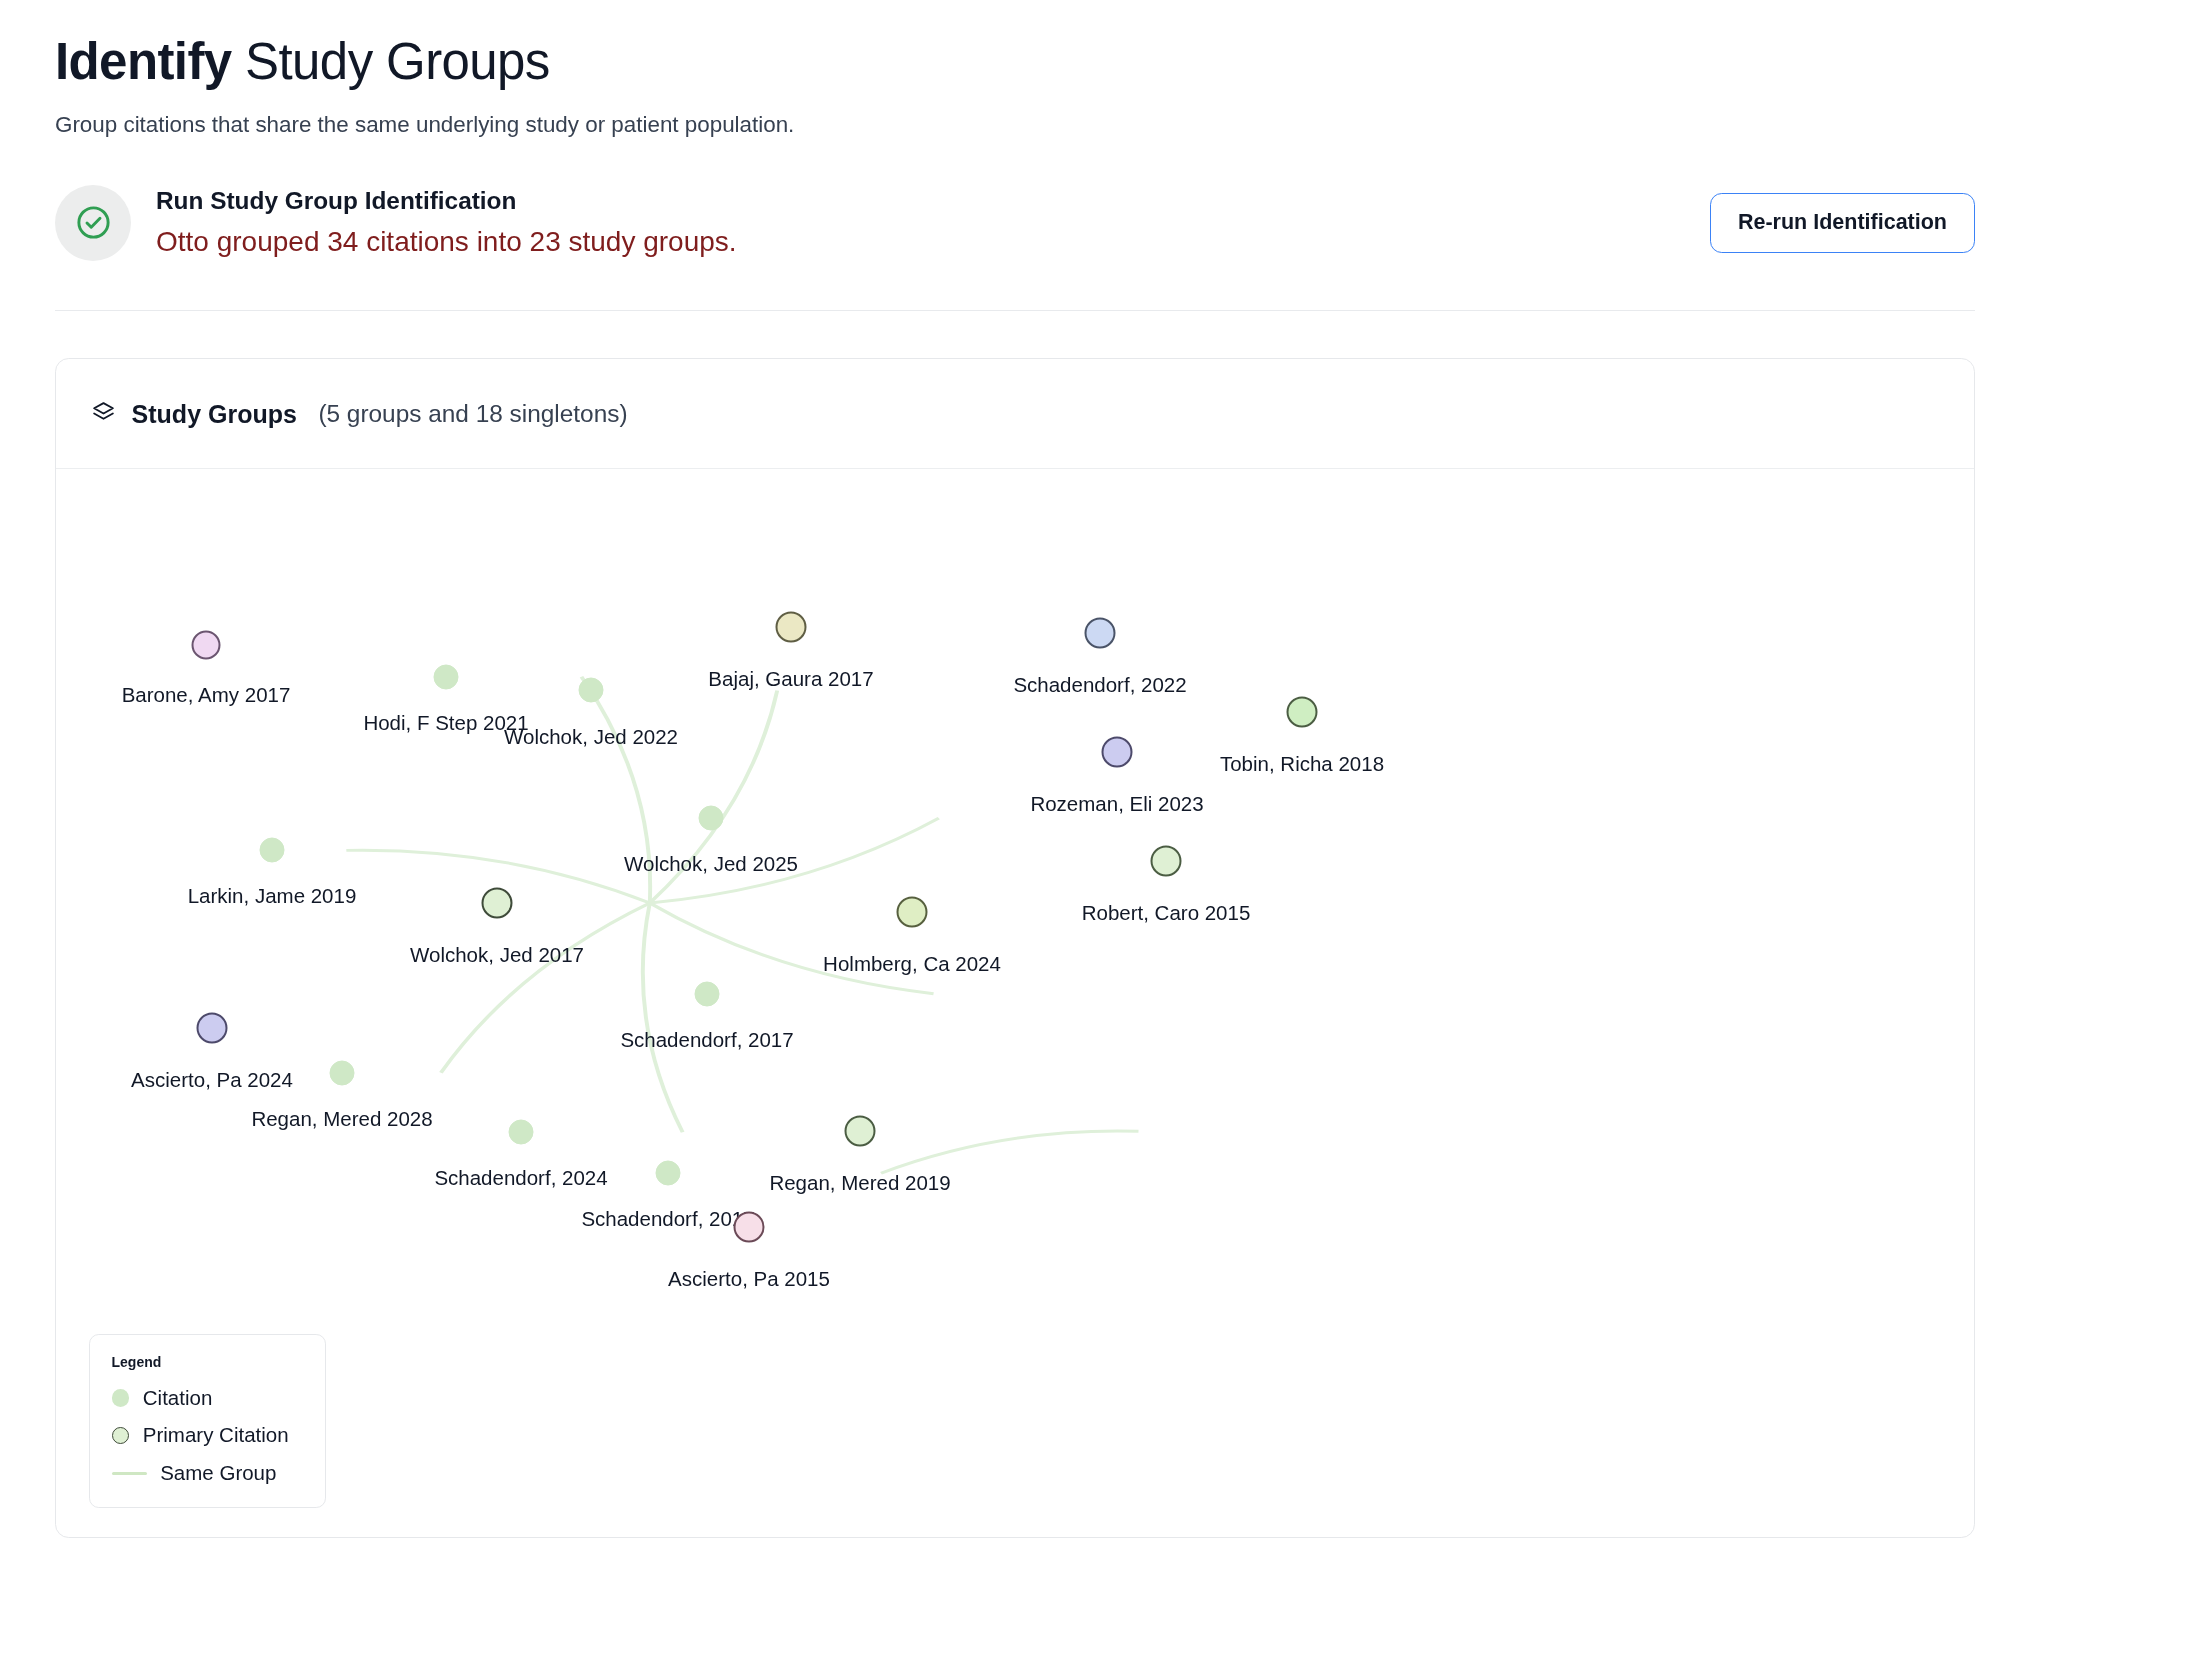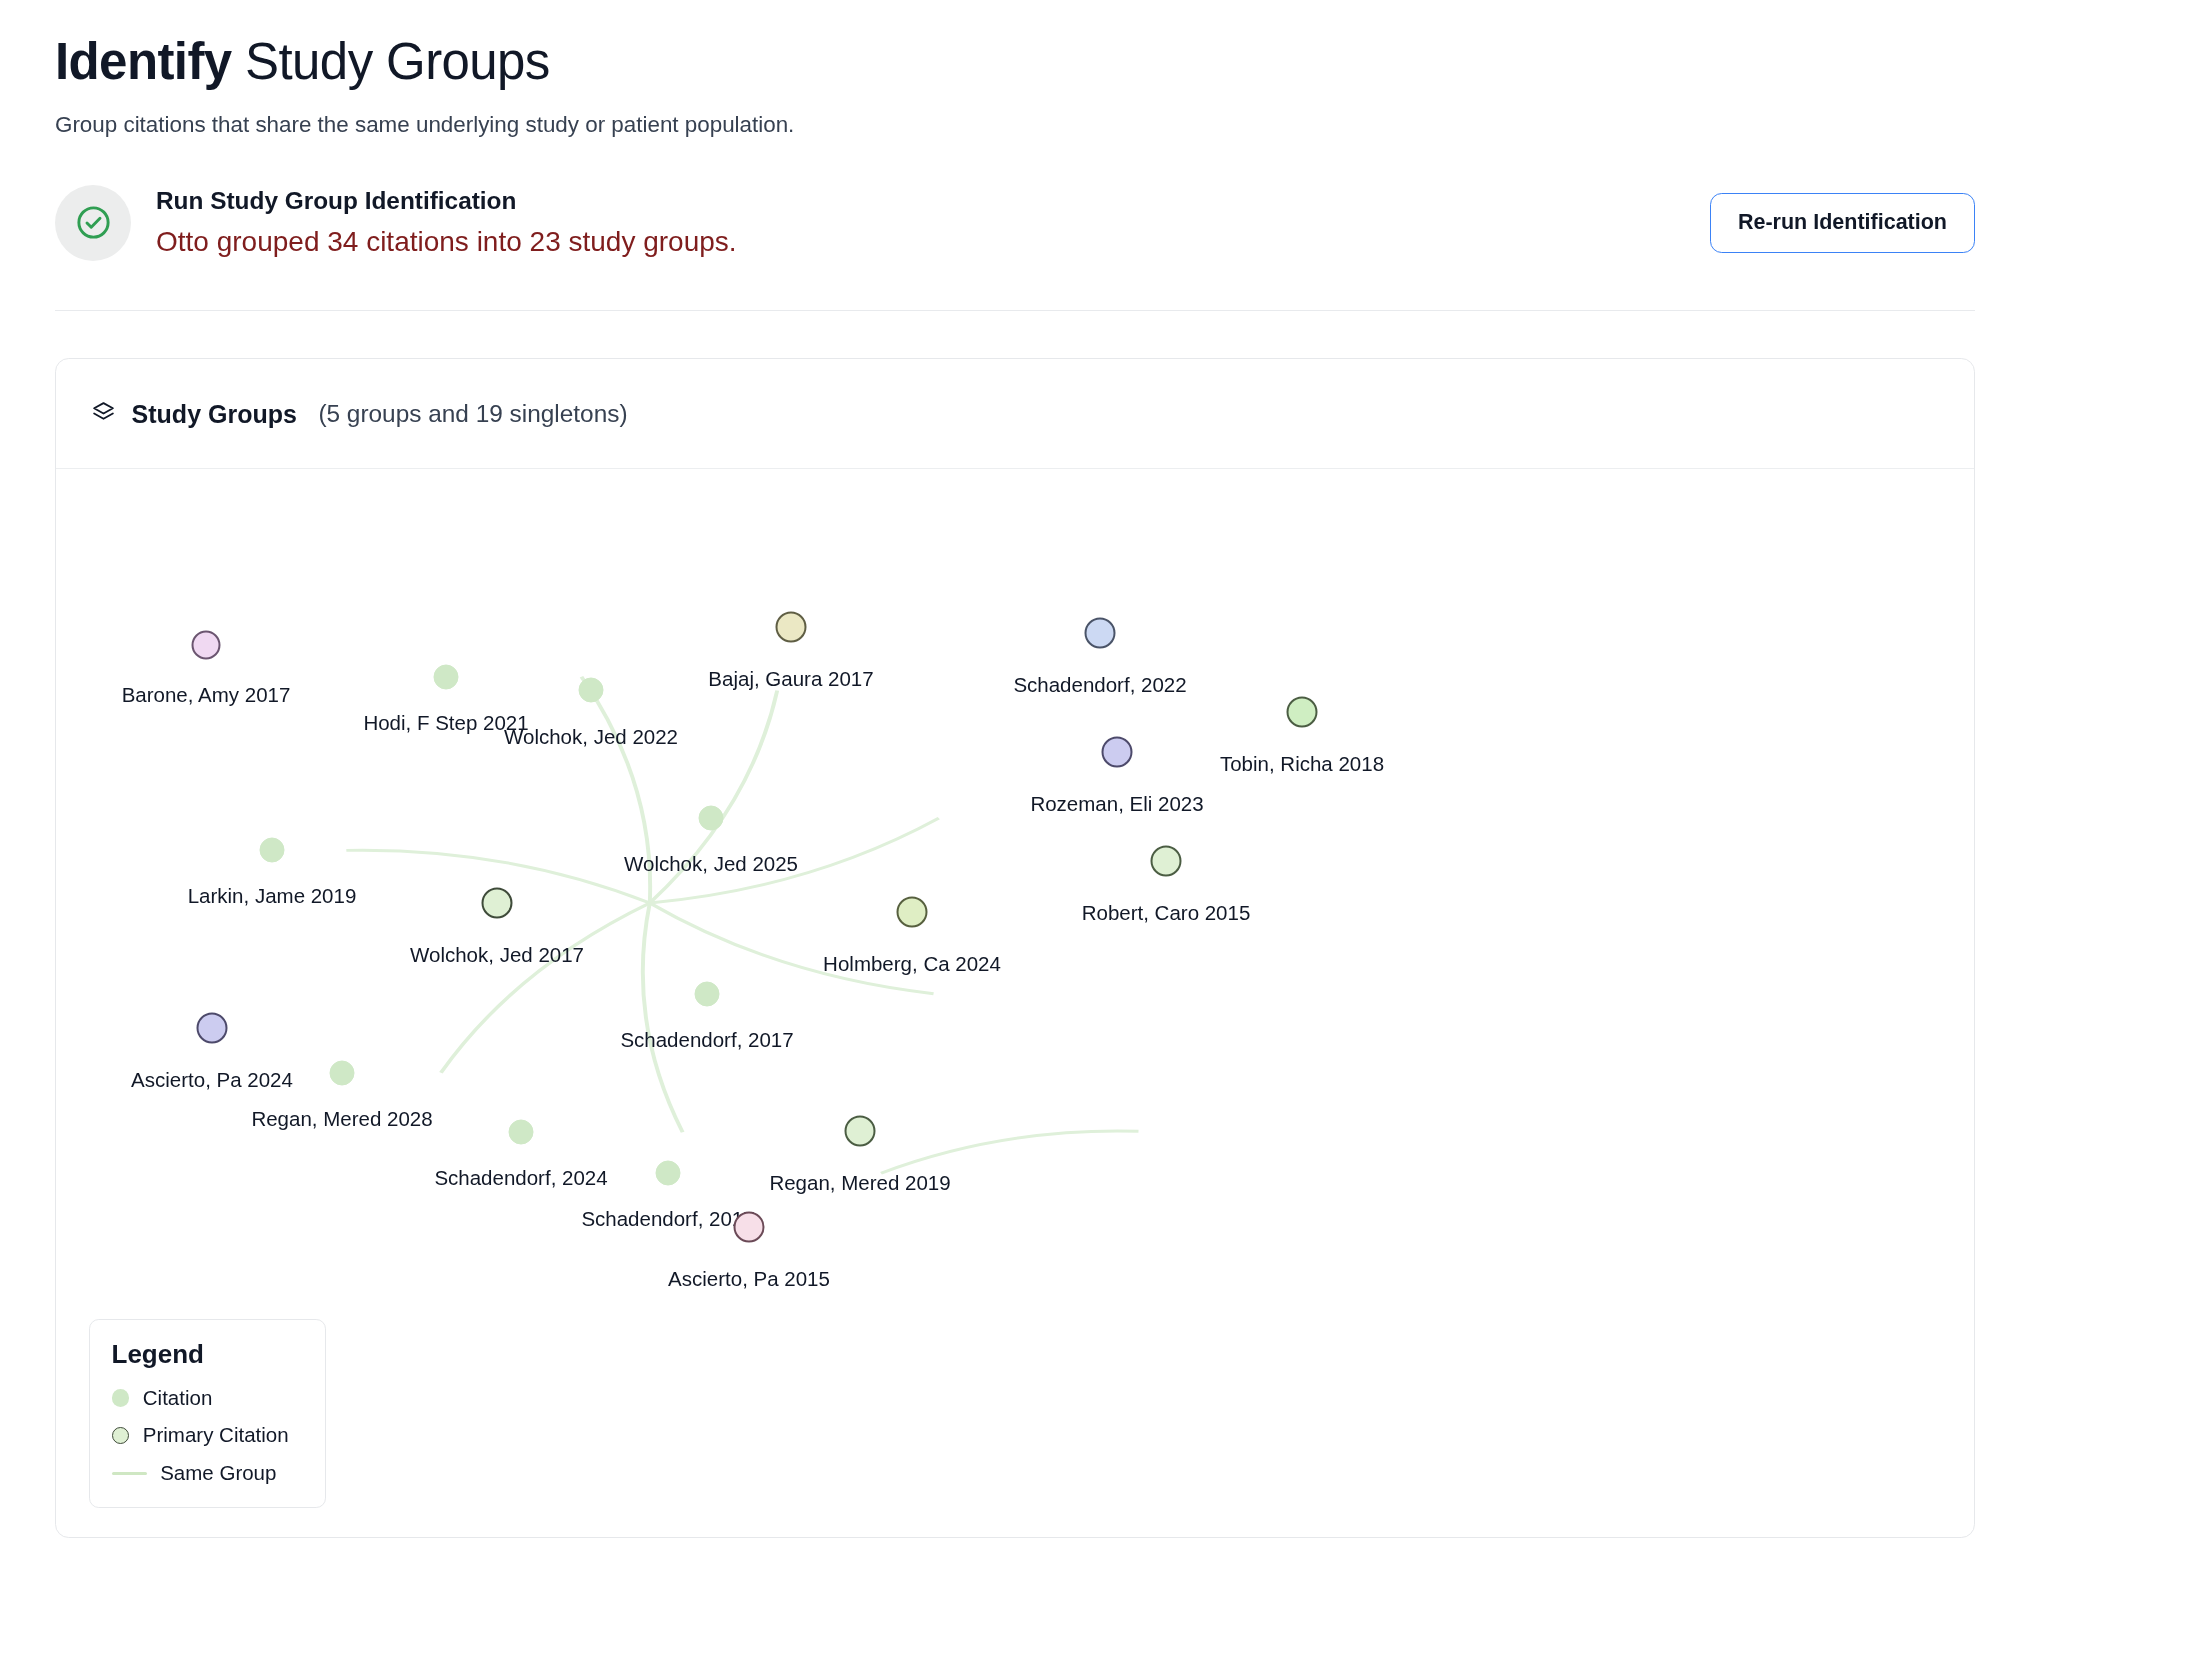--- a/index.html
+++ b/index.html
@@ -135,21 +135,21 @@
     position: absolute;
     left: 33px;
     bottom: 29px;
     width: 237px;
     border: 1px solid #e6e8eb;
     border-radius: 9.8px;
     background: #ffffff;
     padding: 19.5px 21.5px 21.5px 21.5px;
   }
   .legend-title {
-    font-size: 26px;
+    font-size: 14px;
     font-weight: 700;
     color: #111827;
     margin-bottom: 15.6px;
   }
   .legend-row {
     display: flex;
     align-items: center;
     gap: 13.7px;
     margin-top: 13.7px;
     font-size: 20.5px;
@@ -193,21 +193,21 @@
 
   <div class="card">
     <div class="card-header">
       <span>
         <svg width="25" height="25" viewBox="0 0 24 24" fill="none" stroke="#111827" stroke-width="1.7" stroke-linejoin="round" stroke-linecap="round">
           <path d="M12 3l9 5-9 5-9-5 9-5z"></path>
           <path d="M3 13l9 5 9-5"></path>
         </svg>
       </span>
       <span class="card-title">Study Groups</span>
-      <span class="card-count">(5 groups and 19 singletons)</span>
+      <span class="card-count">(5 groups and 18 singletons)</span>
     </div>
 
     <div class="graph-area" id="graph-area">
       <svg class="graph-svg" id="graph-svg" viewBox="0 0 1460 1095" preserveAspectRatio="none">
           <path d="M 452 445 Q 456.16 322.24 400 213" stroke="#dff0da" stroke-width="3" fill="none"></path>
           <path d="M 452 445 Q 528.84 348.61 549 227" stroke="#dff0da" stroke-width="3" fill="none"></path>
           <path d="M 452 445 Q 573.31 430.1 672 358" stroke="#dff0da" stroke-width="3" fill="none"></path>
           <path d="M 452 445 Q 343.52 387.97 221 391" stroke="#dff0da" stroke-width="3" fill="none"></path>
           <path d="M 452 445 Q 547.91 519.58 668 538" stroke="#dff0da" stroke-width="3" fill="none"></path>
           <path d="M 452 445 Q 349.88 511.33 293 619" stroke="#dff0da" stroke-width="3" fill="none"></path>

